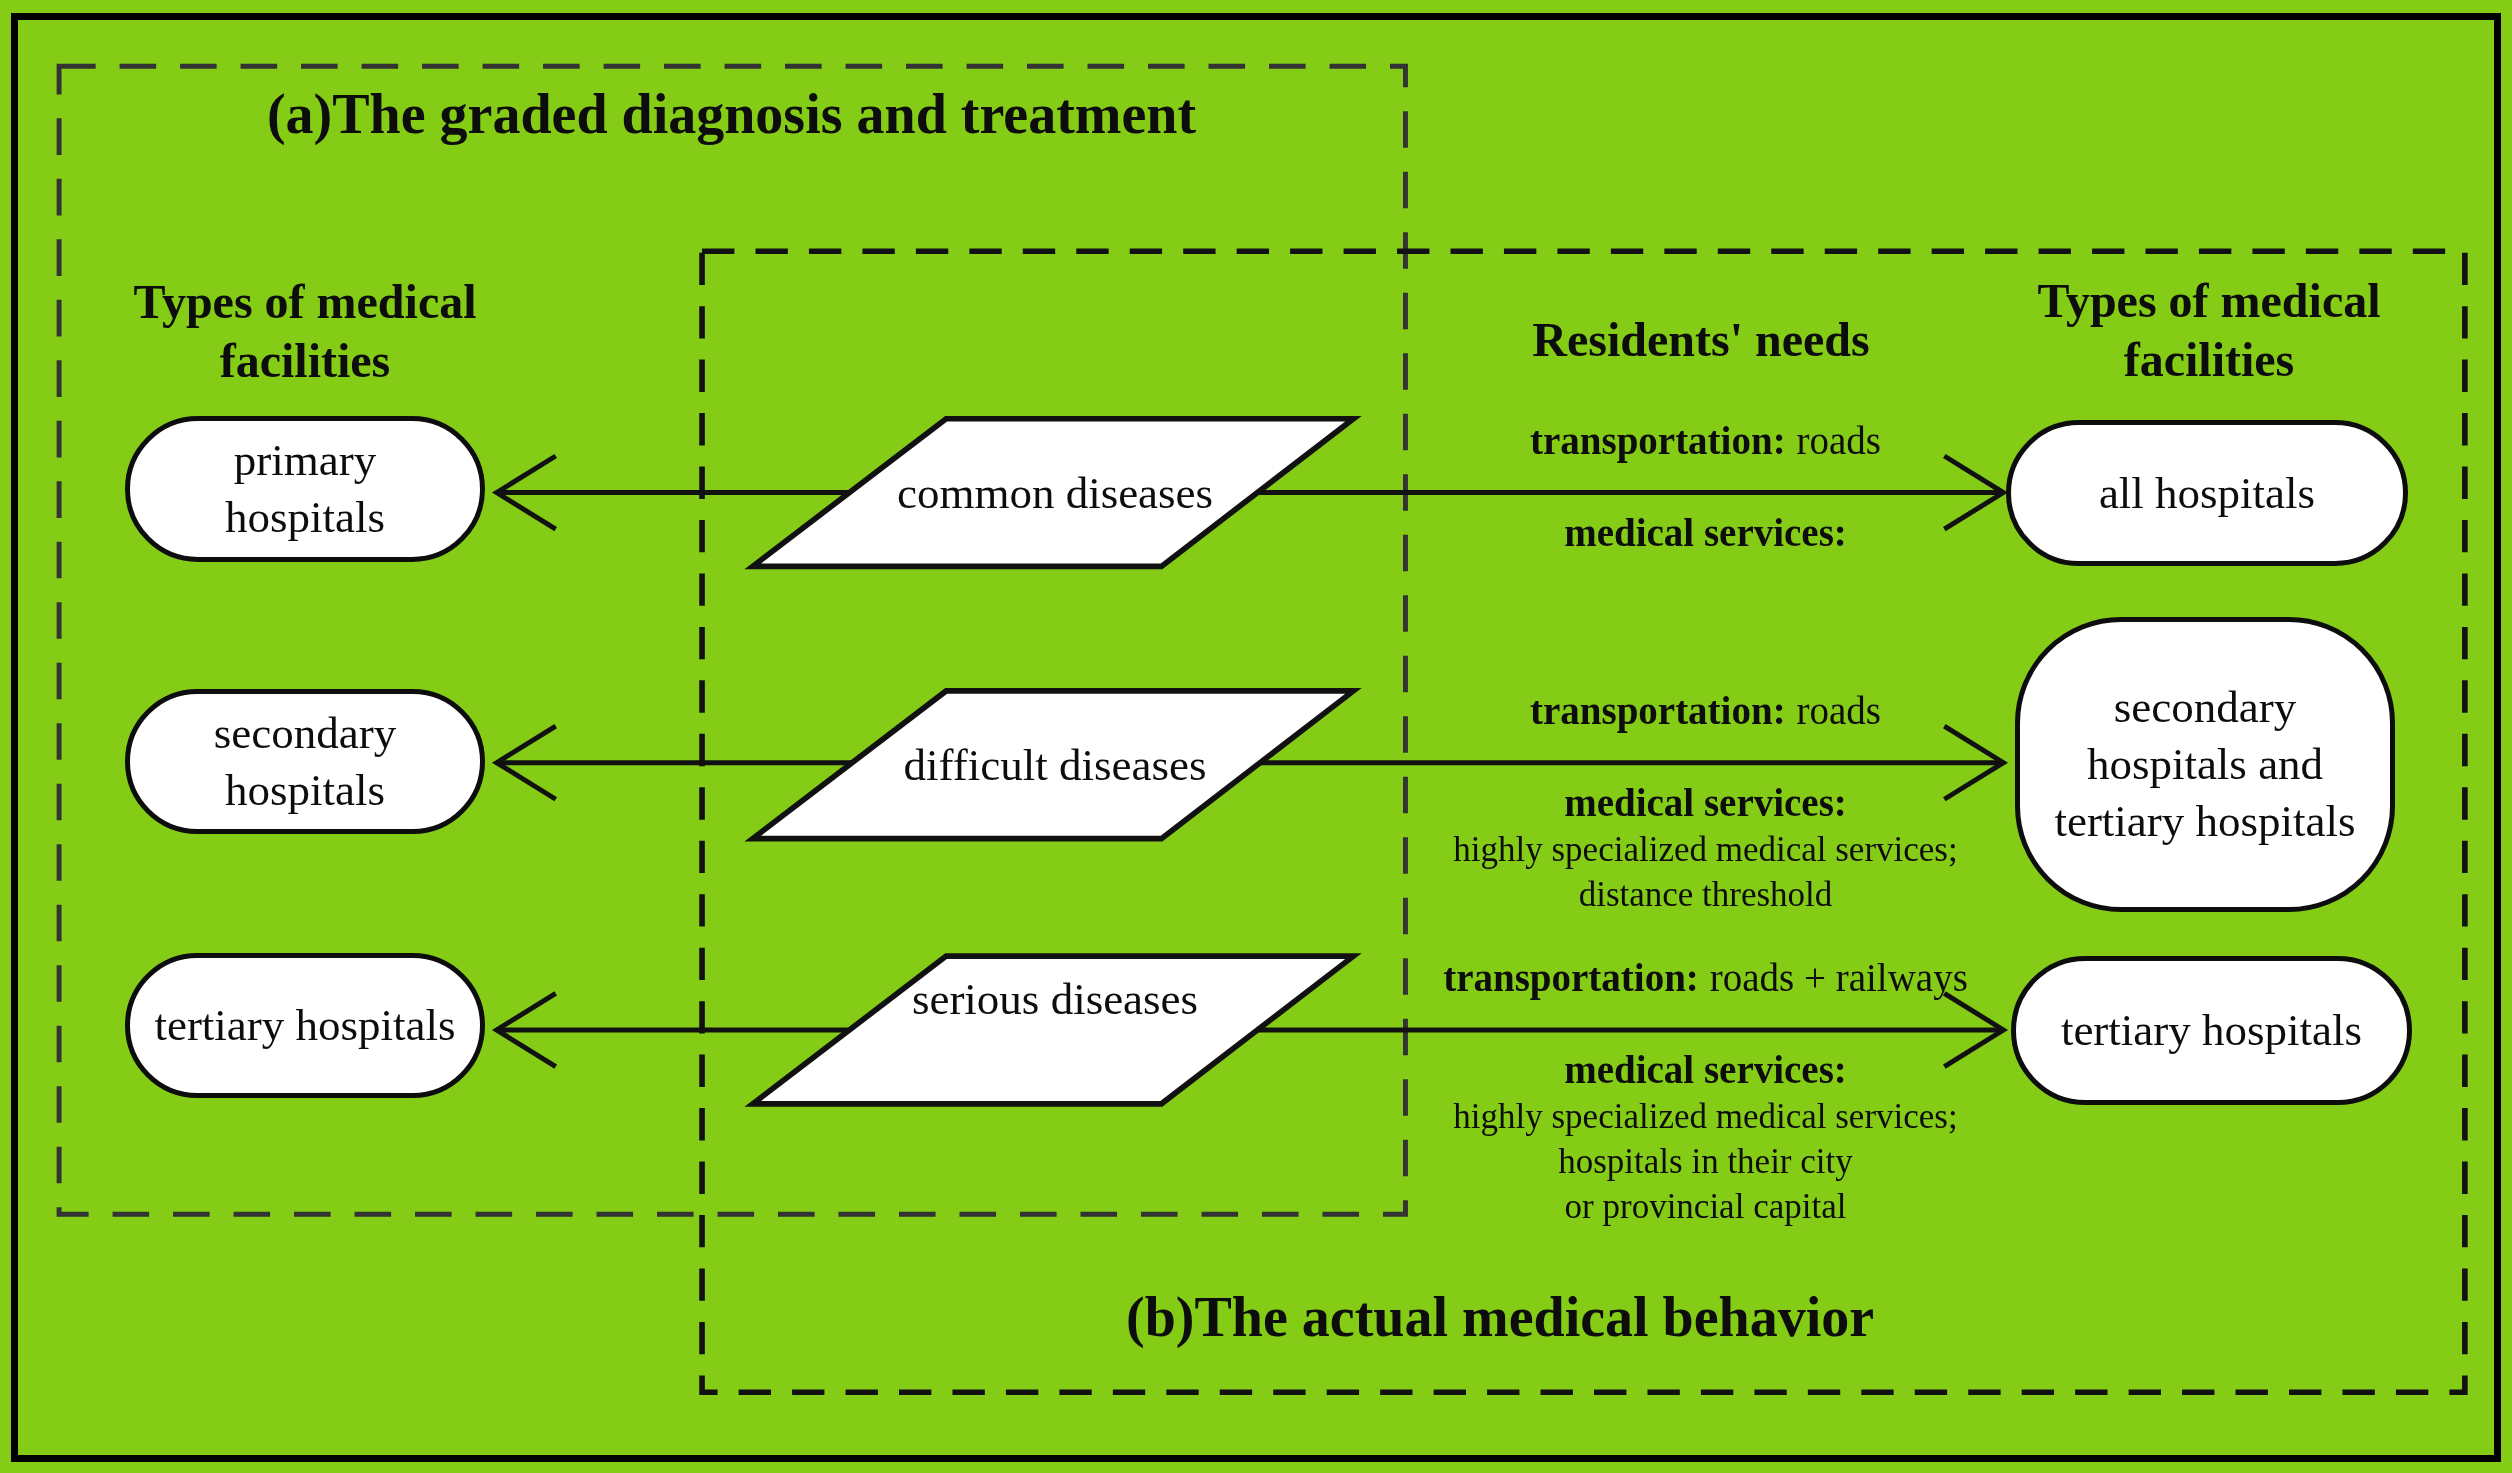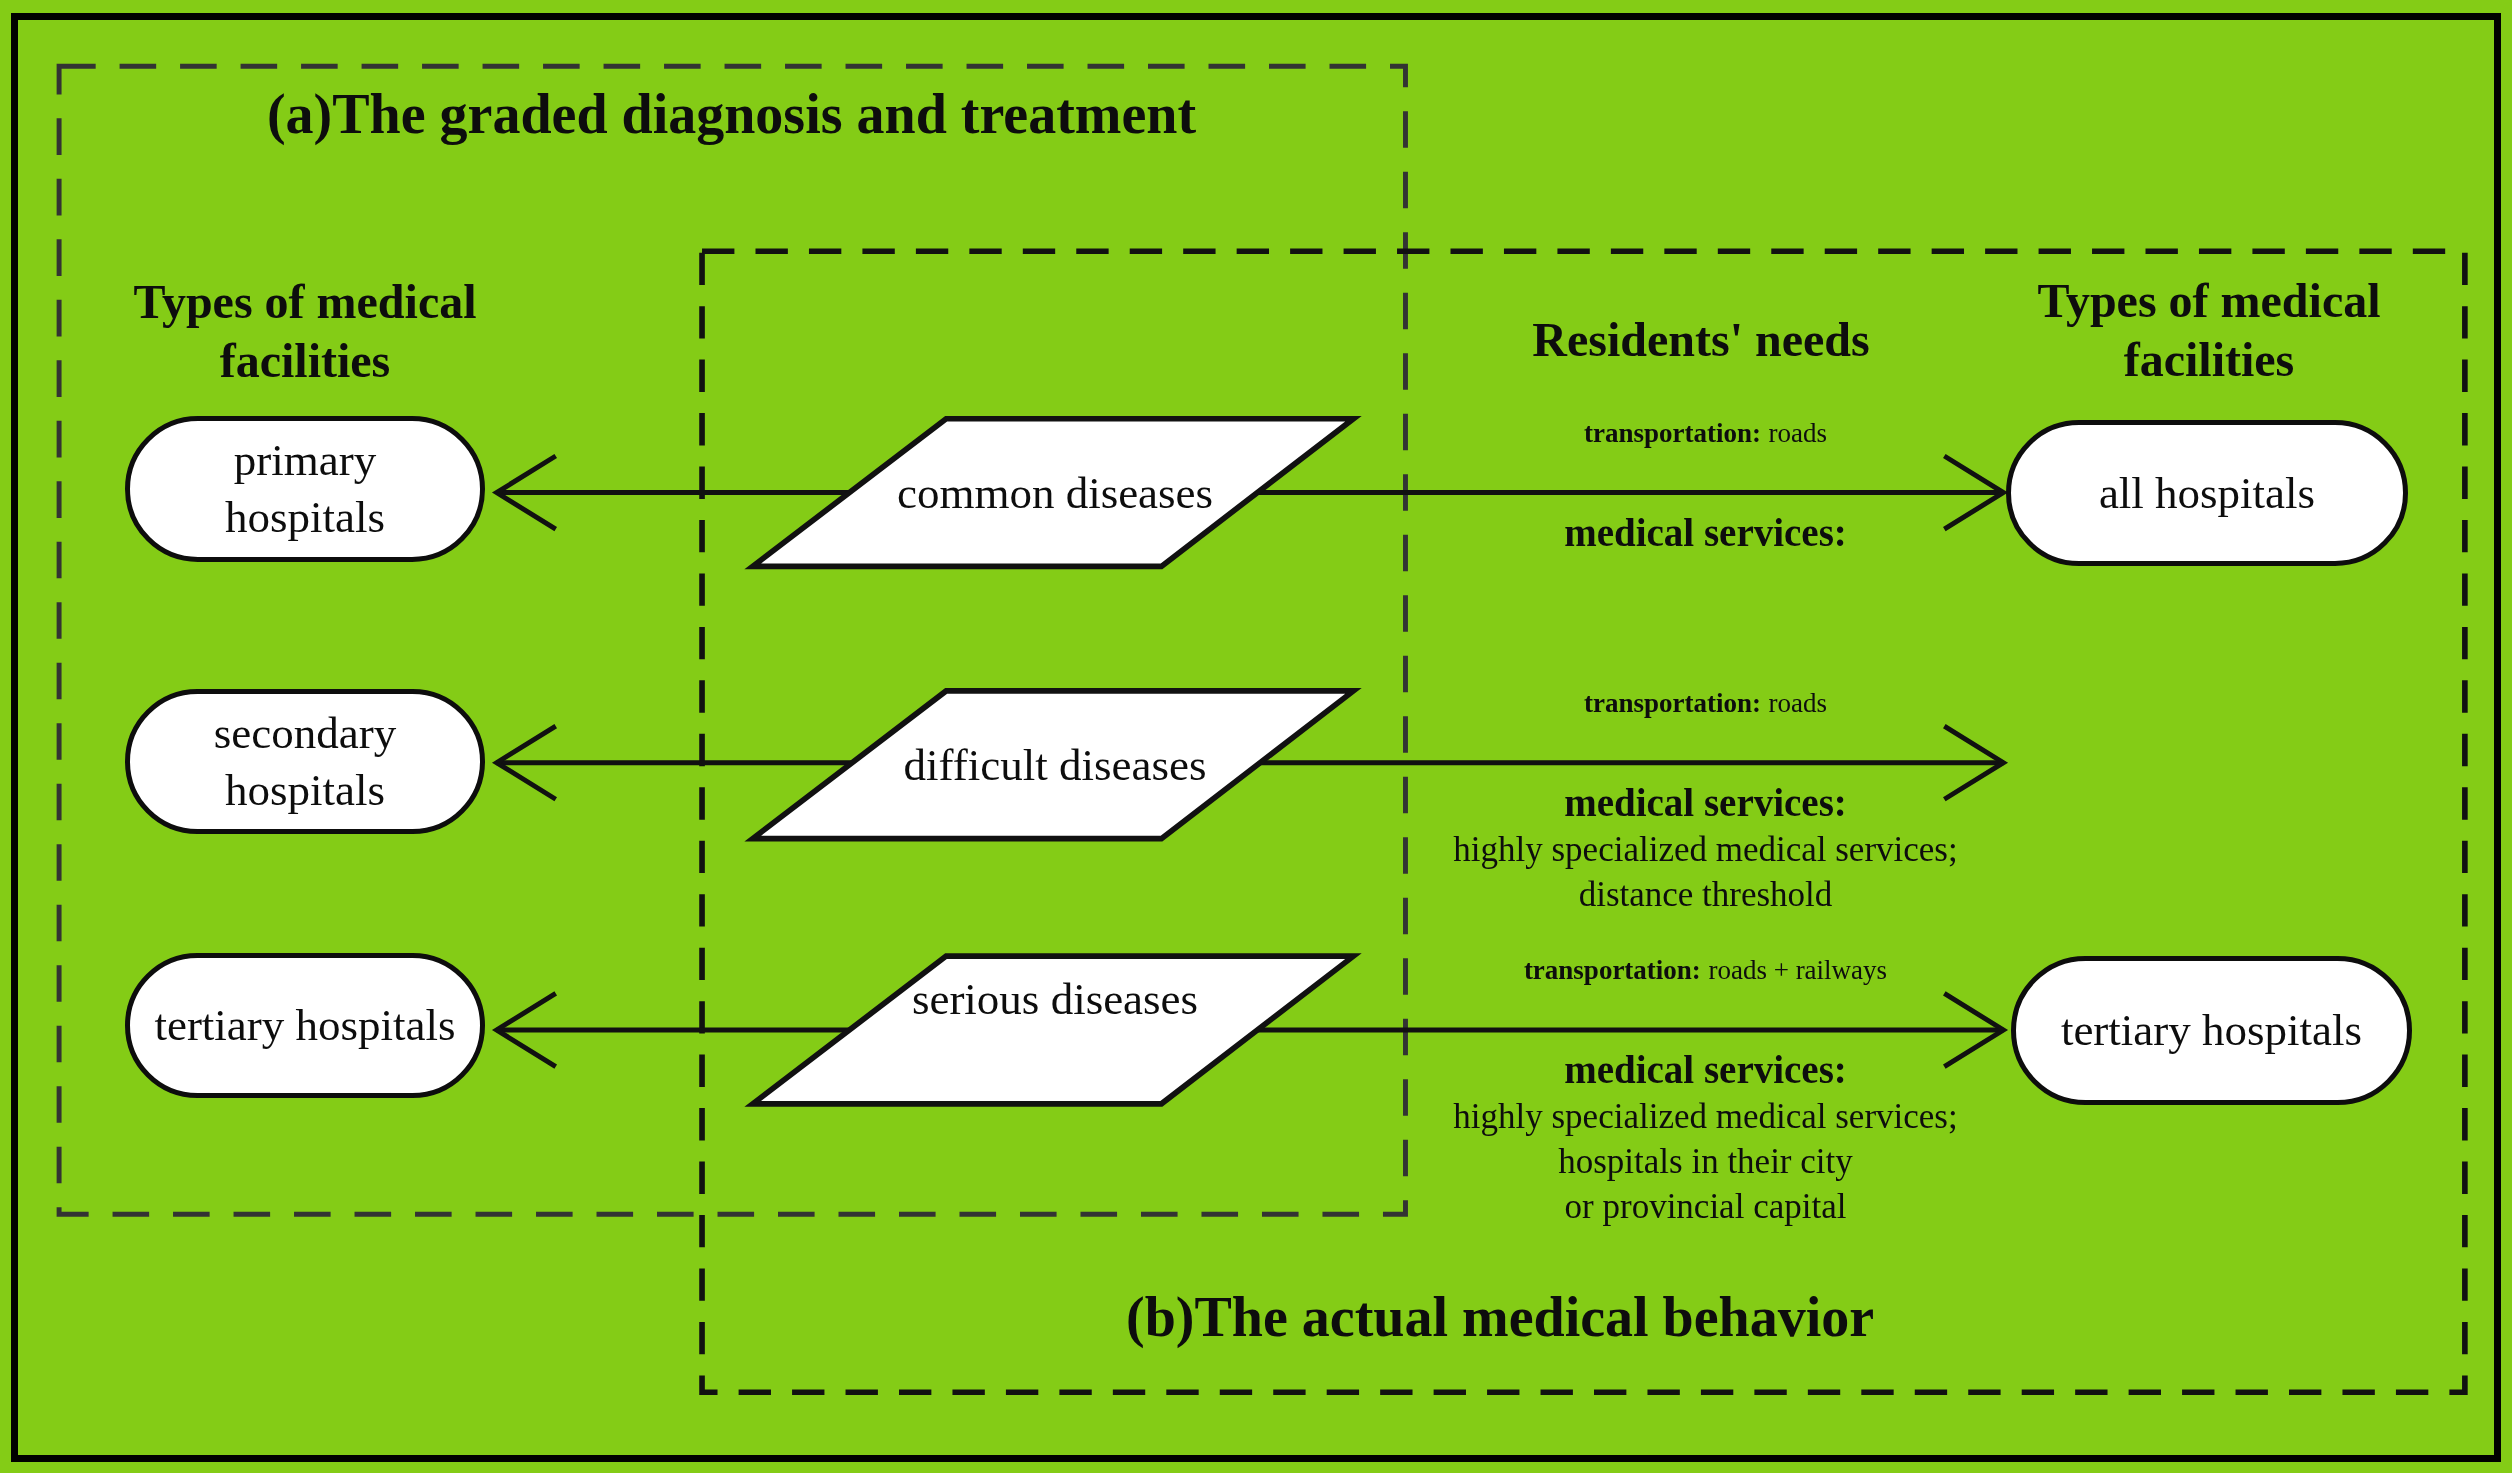--- a/index.html
+++ b/index.html
@@ -36,21 +36,21 @@
   .box-r1{left:2006px; top:420px;  width:402px; height:146px;}
   .box-r2{left:2015px; top:617px;  width:380px; height:295px; border-radius:106px;}
   .box-r3{left:2011px; top:956px; width:401px; height:149px;}
   .stadium .inner{width:88%;}
 
   .para-label{width:464px; font-size:45px; line-height:1.26;}
   .para-1{left:823px; top:421px;  height:144px;}
   .para-2{left:823px; top:691px;  height:148px;}
   .para-3{left:823px; top:926px; height:146px;}
 
-  .needs-top{left:1396px; width:619px; font-size:27px; text-align:center;}
+  .needs-top{left:1396px; width:619px; font-size:39px; text-align:center;}
   .nt-1{top:418px;} .nt-2{top:688px;} .nt-3{top:955px;}
   .needs-bottom{left:1396px; width:619px; text-align:center; line-height:1.28;}
   .nb-1{top:508px;} .nb-2{top:778px;} .nb-3{top:1045px;}
   .needs-bottom .svc-label{font-size:39px; font-weight:700; display:block;}
   .needs-bottom .svc-line{font-size:35px; display:block;}
   .bold{font-weight:700;}
   .tvalue{margin-left:0.28em;}
 </style>
 </head>
 <body>
@@ -126,18 +126,21 @@
   <div class="abs needs-bottom nb-3">
     <span class="svc-label">medical services:</span>
     <span class="svc-line">highly specialized medical services;</span>
     <span class="svc-line">hospitals in their city</span>
     <span class="svc-line">or provincial capital</span>
   </div>
 
   <div class="abs center stadium box-r1">
     <div class="inner">all hospitals</div>
   </div>
+  <div class="abs center stadium box-r2">
+    <div class="inner">secondary hospitals and tertiary hospitals</div>
+  </div>
   <div class="abs center stadium box-r3">
     <div class="inner">tertiary hospitals</div>
   </div>
 
 </div>
 
 
 </body></html>

